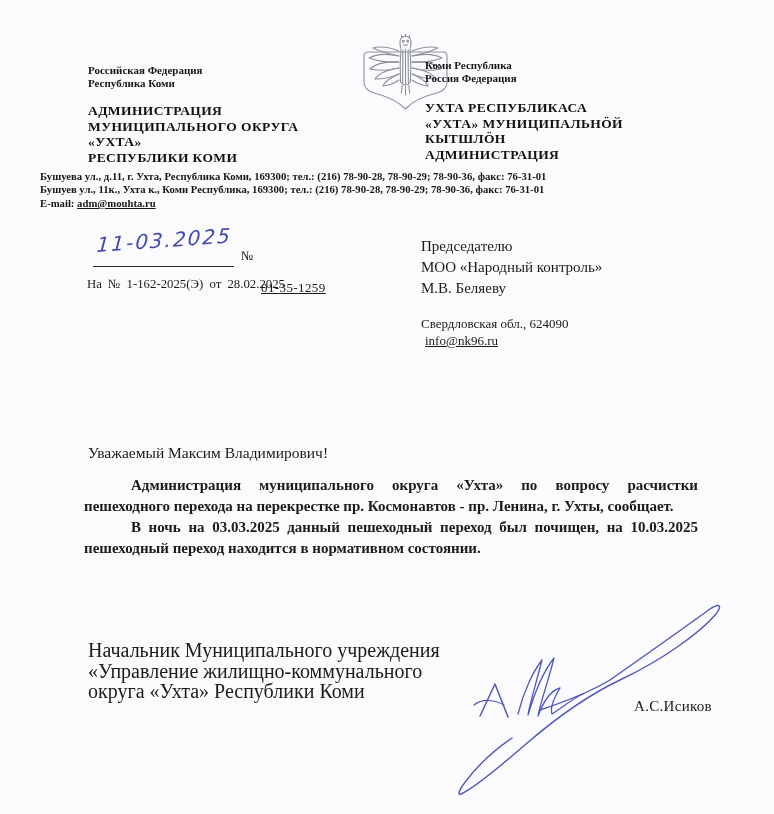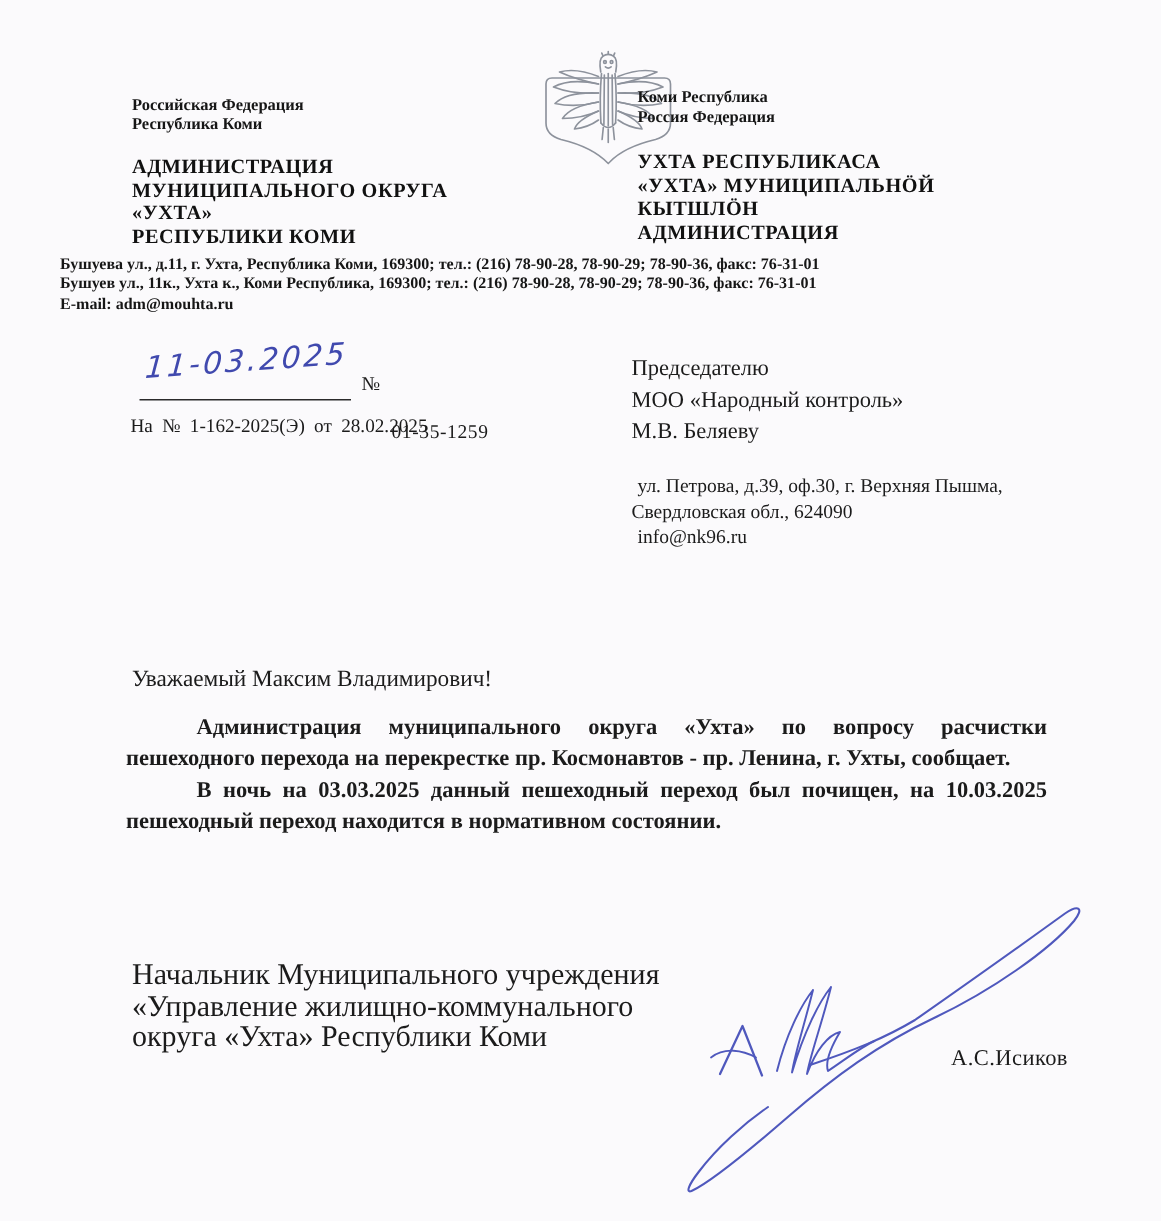--- a/index.html
+++ b/index.html
@@ -18,21 +18,21 @@
   .hdr-small{font-size:11px;font-weight:bold;line-height:12.5px;color:#161616;}
   .hdr-org{font-size:13.5px;font-weight:bold;line-height:15.5px;letter-spacing:.4px;color:#111;}
   .hdr-left{left:88px;top:64px;width:318px;}
   .hdr-right{left:425px;top:59px;width:310px;}
   .hdr-gap-left{height:14px;}
   .hdr-gap-right{height:16px;}
 
   .addr-block{left:40px;top:170px;width:700px;}
   .addr-line{font-size:10.7px;font-weight:bold;line-height:13px;color:#161616;}
   .email-line{font-size:10.7px;font-weight:bold;line-height:14px;color:#161616;}
-  .u{}
+  .u{text-decoration:underline;}
 
   
   .hand-date{
     left:96px;top:233px;width:150px;
     font-family:"DejaVu Sans",sans-serif;
     font-style:italic;
     font-size:20px;letter-spacing:2px;
     color:#4049ae;
     transform:rotate(-4deg) skewX(-8deg);
     transform-origin:left bottom;
@@ -133,21 +133,20 @@
   <div class="abs ref-no-label">№</div>
   <div class="abs ref-no u">01-35-1259</div>
   <div class="abs reply-line">На № 1-162-2025(Э) от 28.02.2025</div>
 
   <div class="abs rcp">
     <div>Председателю</div>
     <div>МОО «Народный контроль»</div>
     <div>М.В. Беляеву</div>
   </div>
   <div class="abs rcp-addr">
-    <div style="padding-left:4px;">ул. Петрова, д.39, оф.30, г. Верхняя Пышма,</div>
     <div>Свердловская обл., 624090</div>
     <div class="u" style="padding-left:4px;display:inline-block;">info@nk96.ru</div>
   </div>
 
   <div class="abs salutation ctr">Уважаемый Максим Владимирович!</div>
 
   <div class="abs body-text">
     <p>Администрация муниципального округа «Ухта» по вопросу расчистки пешеходного перехода на перекрестке пр. Космонавтов - пр. Ленина, г. Ухты, сообщает.</p>
     <p>В ночь на 03.03.2025 данный пешеходный переход был почищен, на 10.03.2025 пешеходный переход находится в нормативном состоянии.</p>
   </div>

